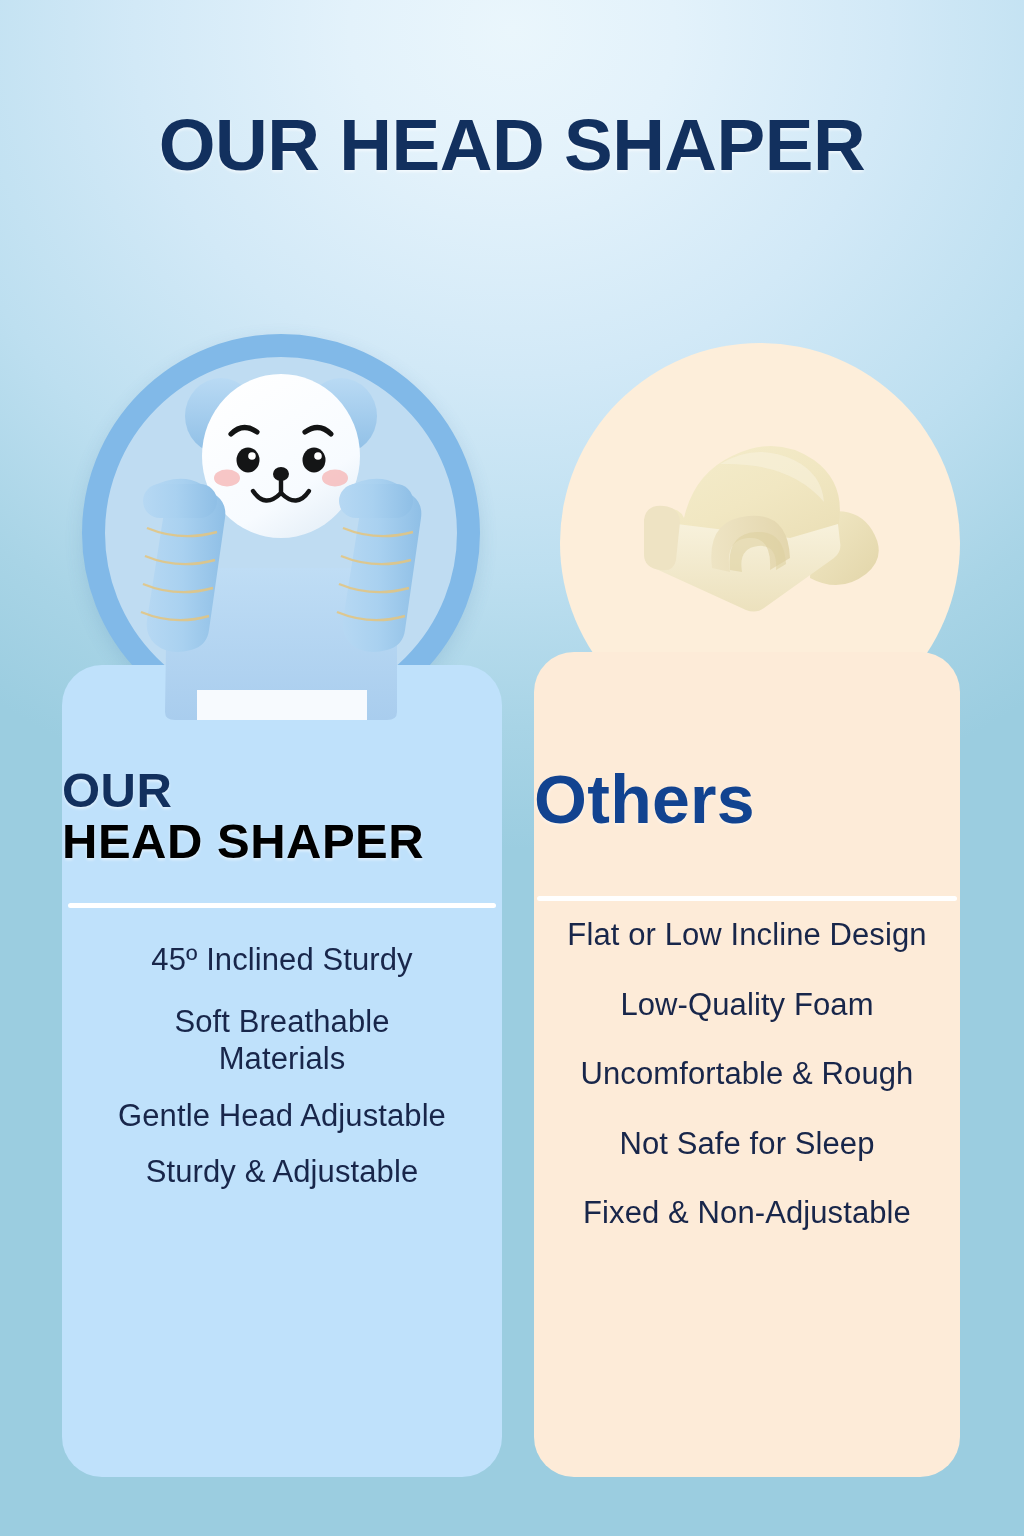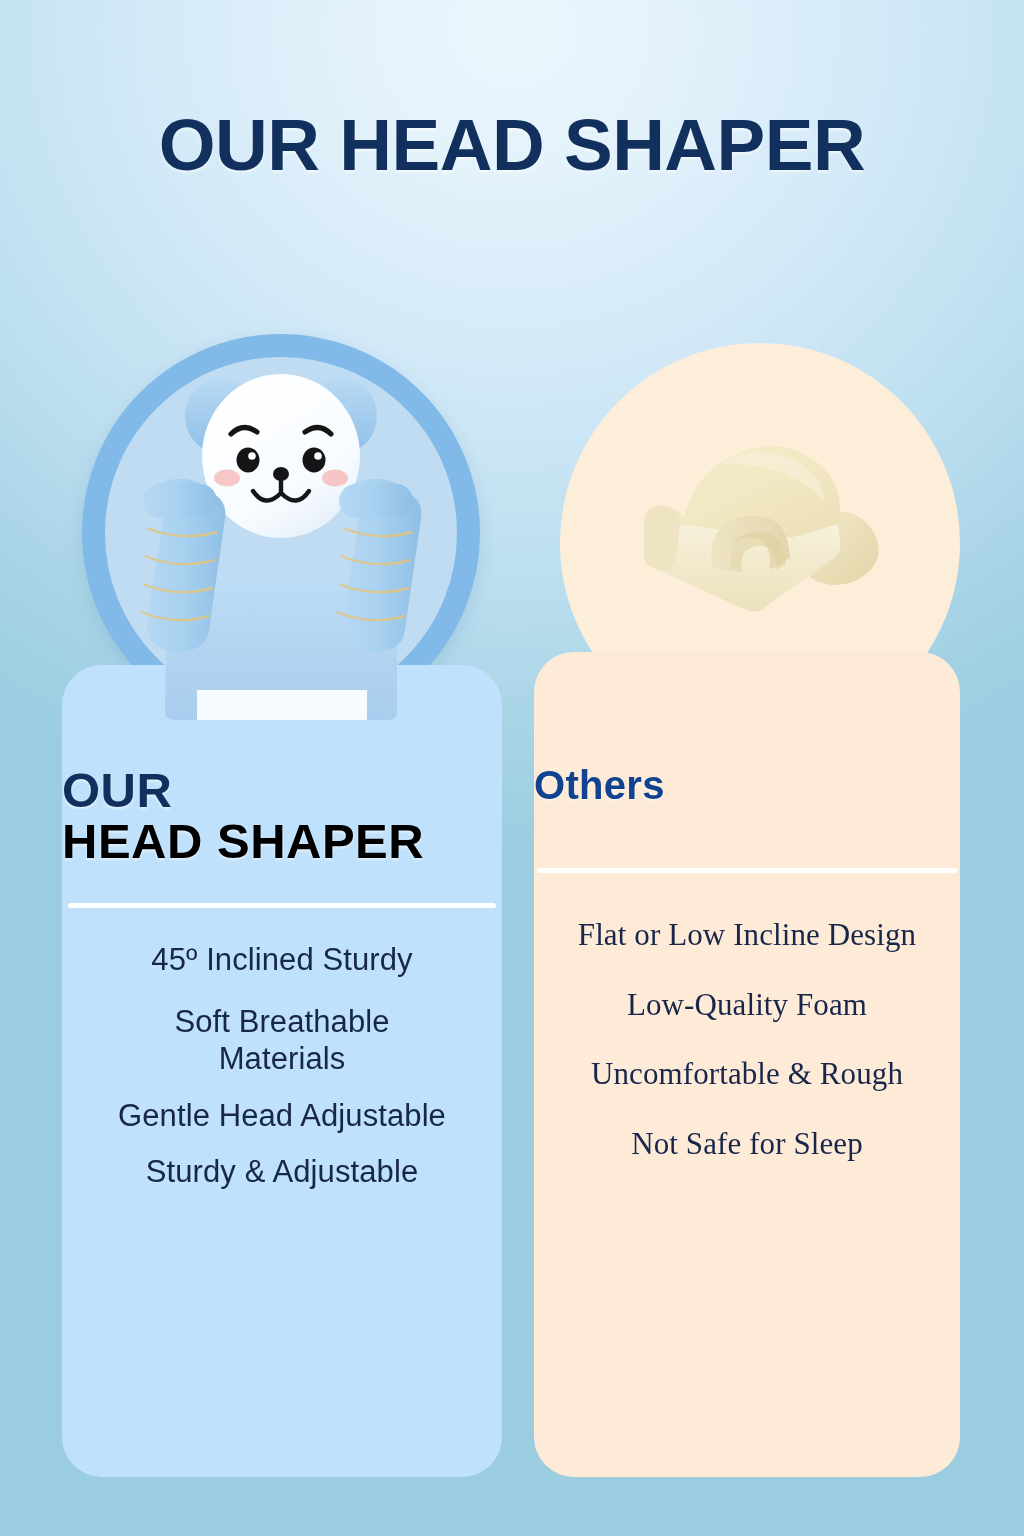--- a/index.html
+++ b/index.html
@@ -86,40 +86,40 @@
     font-size:49px; font-weight:bold; color:#12305e;
     line-height:1.04; letter-spacing:0.5px;
     text-shadow:0 2px 3px rgba(255,255,255,0.55);
   }
   .head-line2 {
     font-size:49px; font-weight:bold; color:#000000;
     line-height:1.04; letter-spacing:0.5px;
     text-shadow:0 2px 3px rgba(255,255,255,0.55);
   }
   .head-others {
-    font-size:40px; font-weight:bold; color:#124390;
+    font-size:68px; font-weight:bold; color:#124390;
     line-height:1.0; letter-spacing:0.3px;
     text-shadow:0 2px 3px rgba(255,255,255,0.5);
   }
 
   .divider {
     height:5px;
     background:#ffffff;
     border-radius:3px;
     margin:0 auto;
   }
   .card-left .divider { width:428px; margin-top:36px; }
   .card-right .divider { width:420px; margin-top:63px; }
 
   .feature-list {
     padding:0 18px;
     text-align:center;
   }
   .card-left .feature-list { padding-top:34px; }
-  .card-right .feature-list { padding-top:44px;font-family:Liberation Serif, serif; }
+  .card-right .feature-list { padding-top:16px; }
 
   .feature {
     color:#18264a;
     line-height:1.18;
     letter-spacing:0.1px;
   }
   .card-left .feature {
     font-size:31px;
     margin-bottom:26px;
     padding:0 34px;
@@ -181,20 +181,21 @@
   <div class="card card-right">
     <div class="card-head">
       <div class="head-others">Others</div>
       <div class="divider"></div>
     </div>
     <div class="feature-list">
       <div class="feature">Flat or Low Incline Design</div>
       <div class="feature">Low-Quality Foam</div>
       <div class="feature">Uncomfortable &amp; Rough</div>
       <div class="feature">Not Safe for Sleep</div>
+      <div class="feature">Fixed &amp; Non-Adjustable</div>
     </div>
   </div>
 
   <div class="bear-art">
     <svg viewBox="0 0 352 360" xmlns="http://www.w3.org/2000/svg">
       <defs>
         <linearGradient id="baseG" x1="0" y1="0" x2="0" y2="1">
           <stop offset="0%" stop-color="#bfddf5"></stop>
           <stop offset="100%" stop-color="#a9cdee"></stop>
         </linearGradient>

